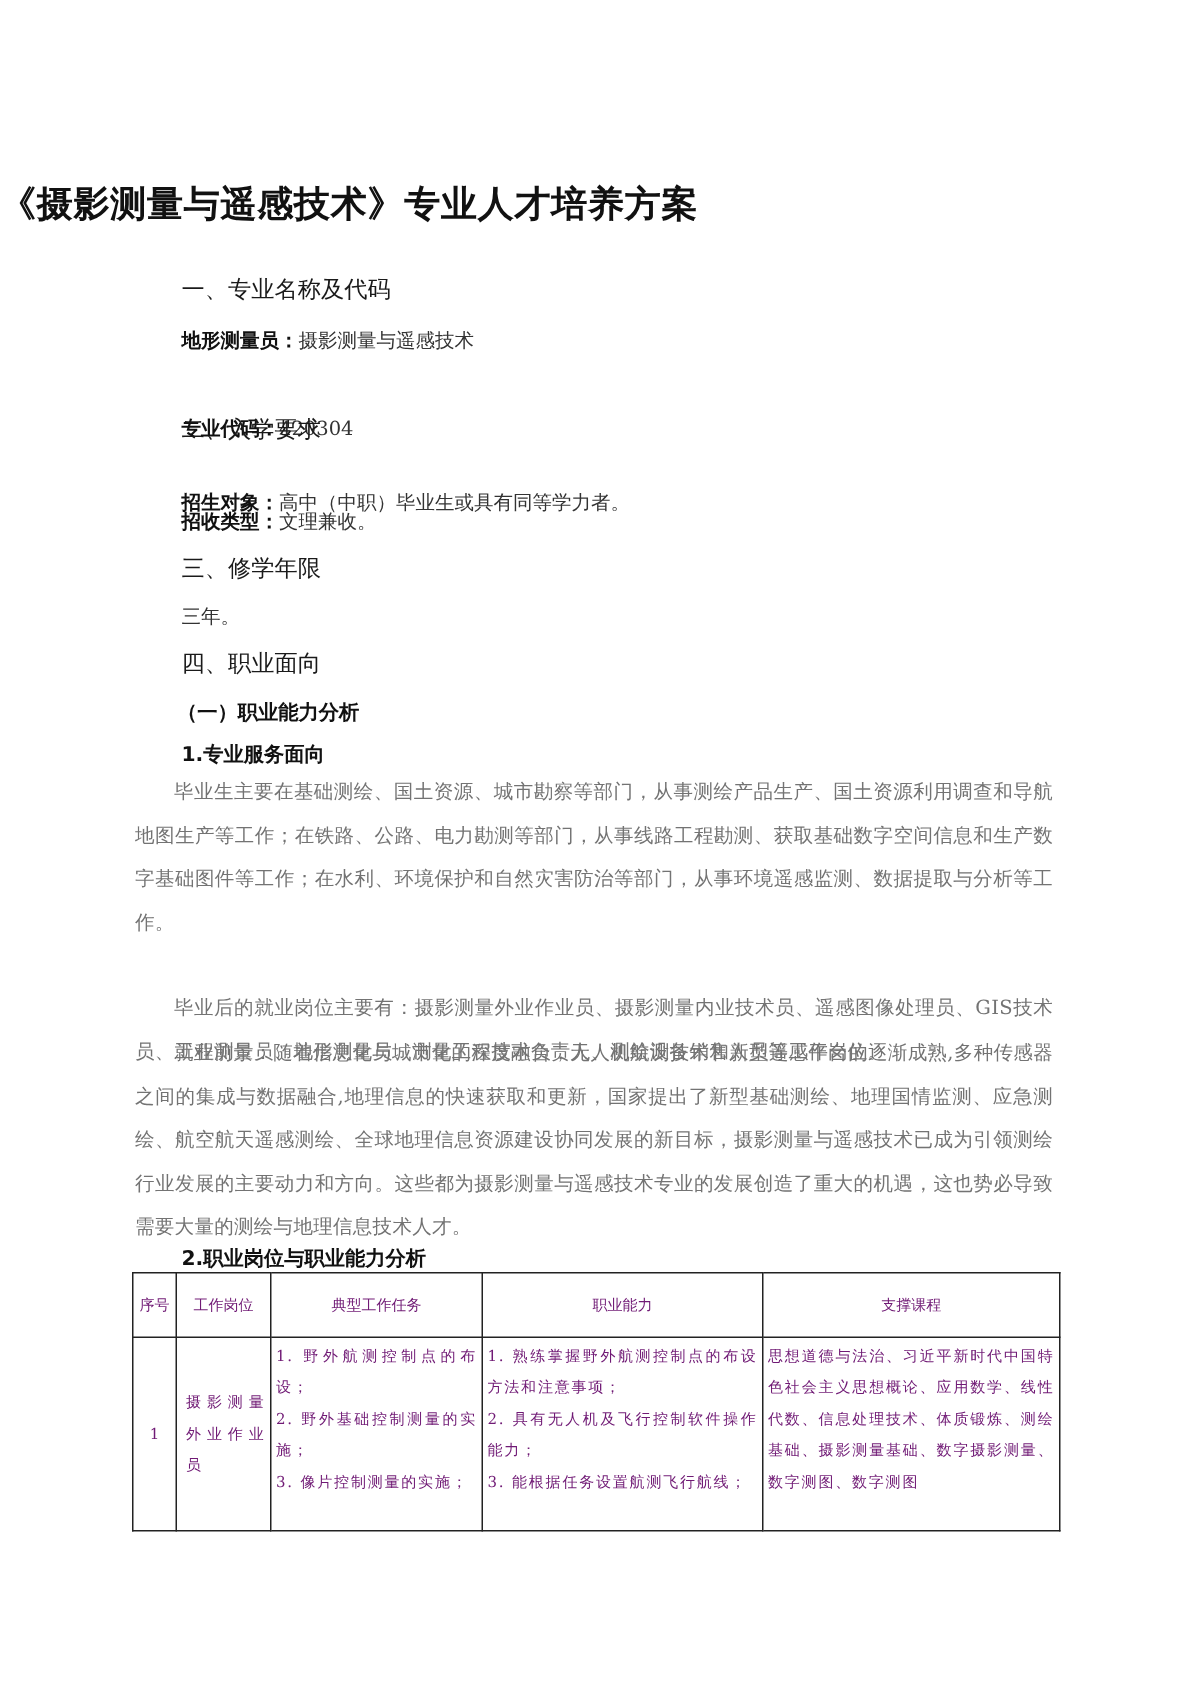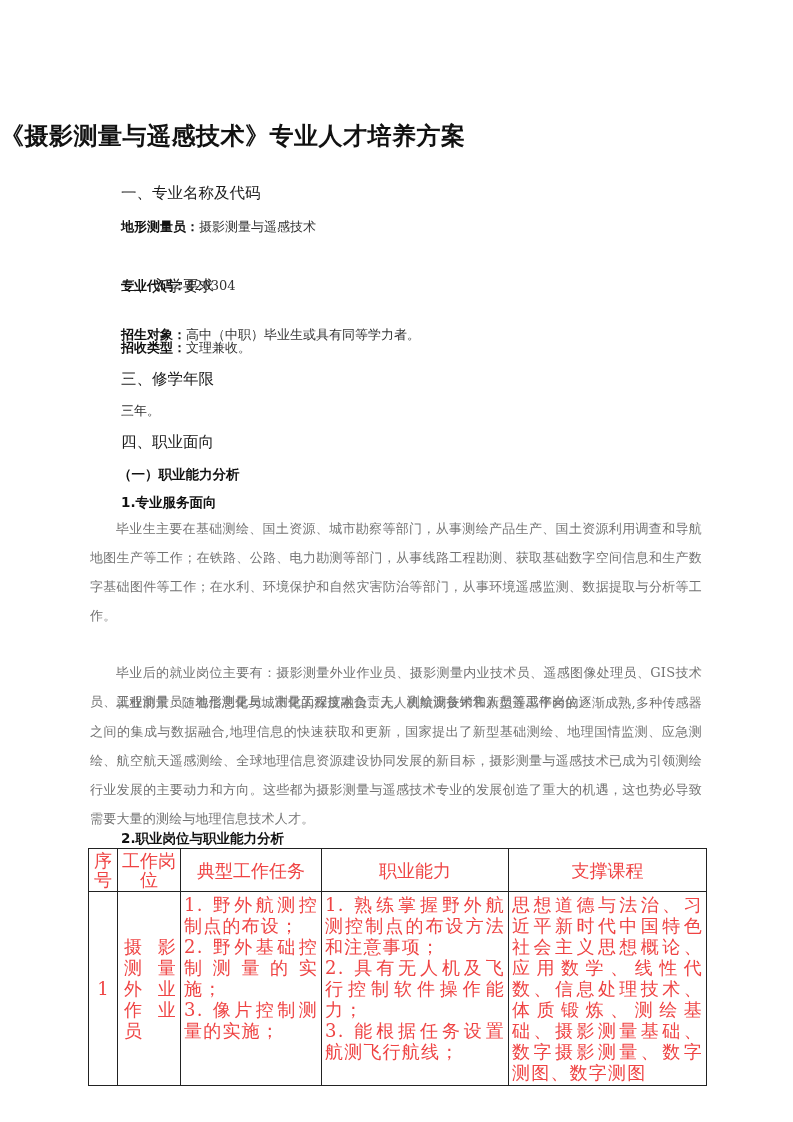--- a/index.html
+++ b/index.html
@@ -10,21 +10,21 @@
            font-size: 24px; font-weight: bold; letter-spacing: 0.5px; color: #111; }
   .h1 { position: absolute; left: 121px; font-family: Liberation Serif, serif;
         font-size: 15.5px; color: #1a1a1a; }
   .line { position: absolute; left: 121px; font-size: 13px; color: #333; white-space: nowrap; }
   .line b { font-family: "DejaVu Sans", "Liberation Sans", sans-serif; font-weight: bold; color: #111; }
   .h2 { position: absolute; left: 121px; font-family: "DejaVu Sans", "Liberation Sans", sans-serif;
         font-size: 13.5px; font-weight: bold; color: #111; }
   .para { position: absolute; left: 90px; width: 612px; font-size: 13px; line-height: 29px;
           color: #737373; text-indent: 26px; text-align: justify; letter-spacing: 0.2px; }
   table.ability { position: absolute; left: 88px; top: 848px; width: 618px; border-collapse: collapse;
-                  font-size: 18px; color: #ef4444; table-layout: fixed; }
+                  font-size: 10px; color: #701a75; table-layout: fixed; }
   table.ability td, table.ability th { border: 1px solid #222; padding: 2px 3px; vertical-align: middle; }
   table.ability th { font-weight: normal; text-align: center; height: 38px; line-height: 19px; }
   table.ability td { line-height: 21px; }
   .c-center { text-align: center; }
   .c-just { text-align: justify; letter-spacing: 1.2px; }
 </style>
 </head>
 <body>
 
 <div class="page">

